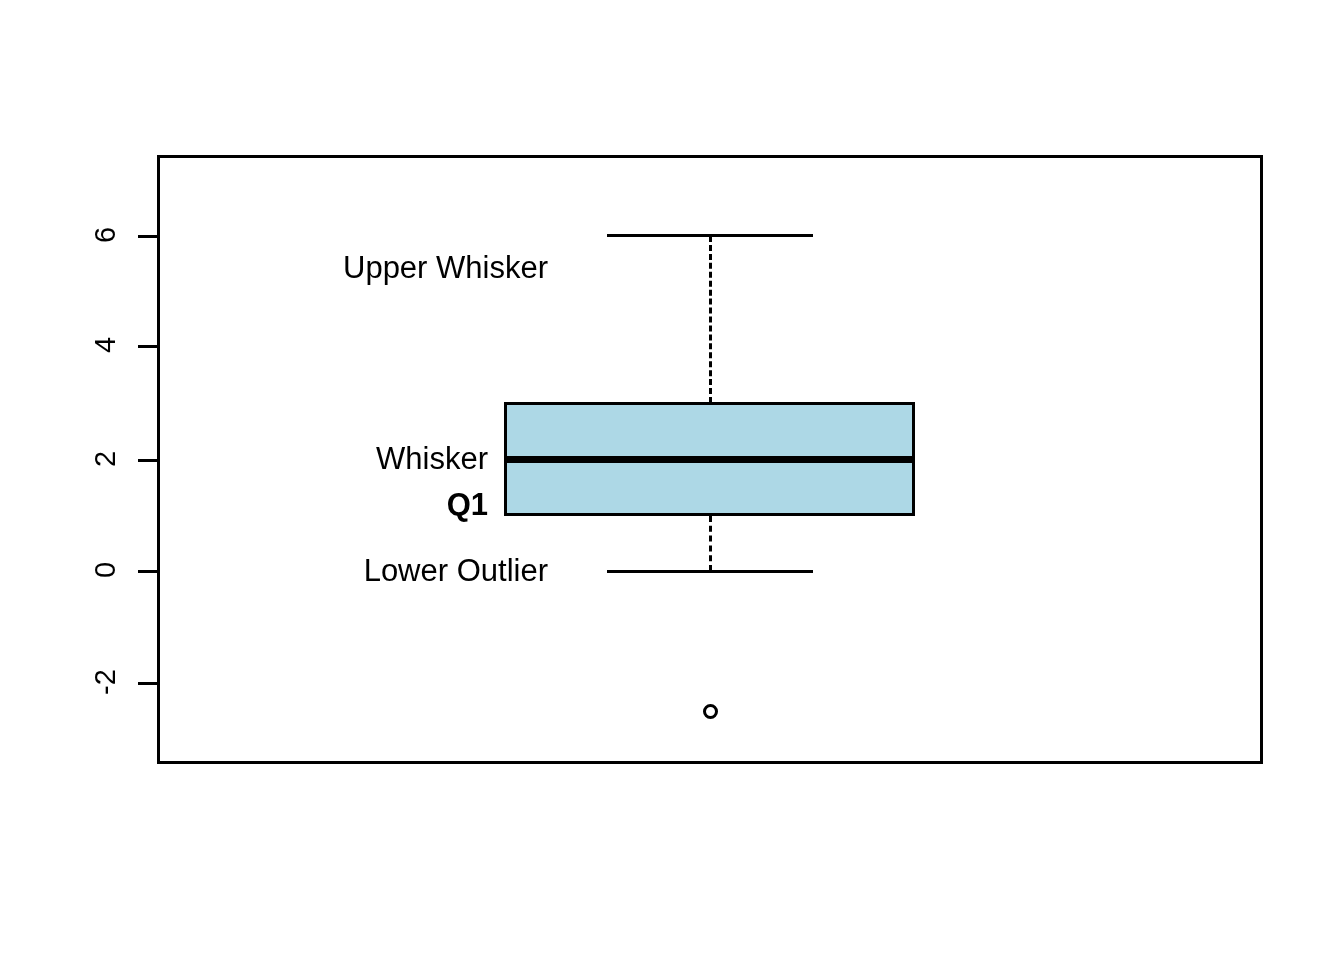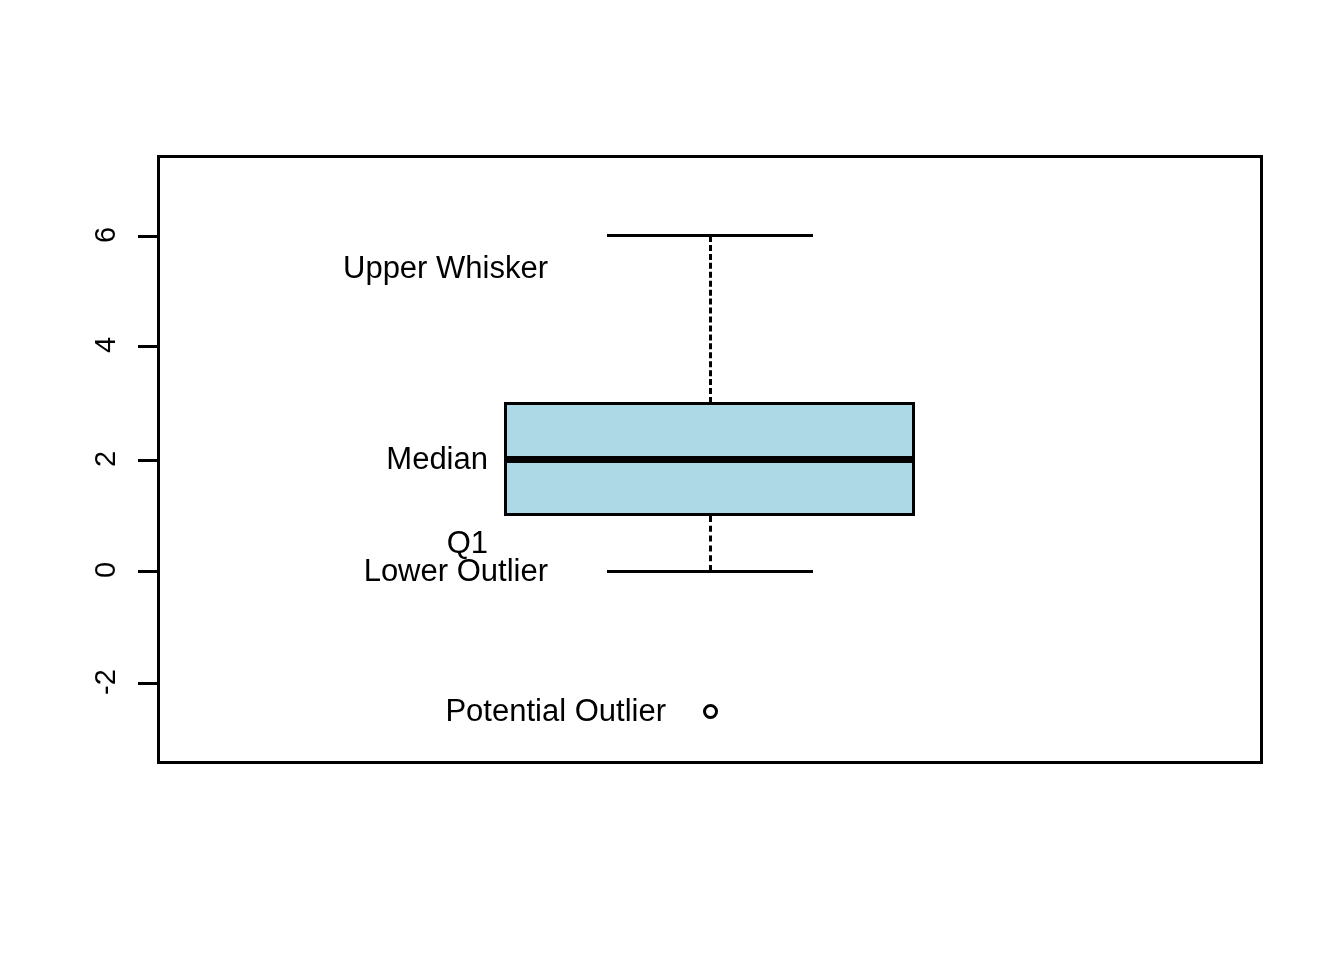--- a/index.html
+++ b/index.html
@@ -132,21 +132,20 @@
 
   <div class="box-rect"></div>
 
   <div class="median-line"></div>
 
   <div class="outlier-point" style="left:703px; top:704px;"></div>
 
   <div class="annot" style="left:0px; width:548px; top:220px;margin-top:48px;">Upper Whisker</div>
 
 
-  <div class="annot" style="left:0px; width:488px; top:459px;">Median</div>
+  <div class="annot" style="left:0px; width:488px; top:459px;">Whisker</div>
 
-  <div class="annot" style="left:0px; width:488px; top:543px;">Q1</div>
+  <div class="annot" style="left:0px; width:488px; top:505px;font-weight:bold;">Q1</div>
 
   <div class="annot" style="left:0px; width:548px; top:571px;">Lower Outlier</div>
 
-  <div class="annot" style="left:0px; width:666px; top:711px;">Potential Outlier</div>
 
 </div>
 
 </body></html>

